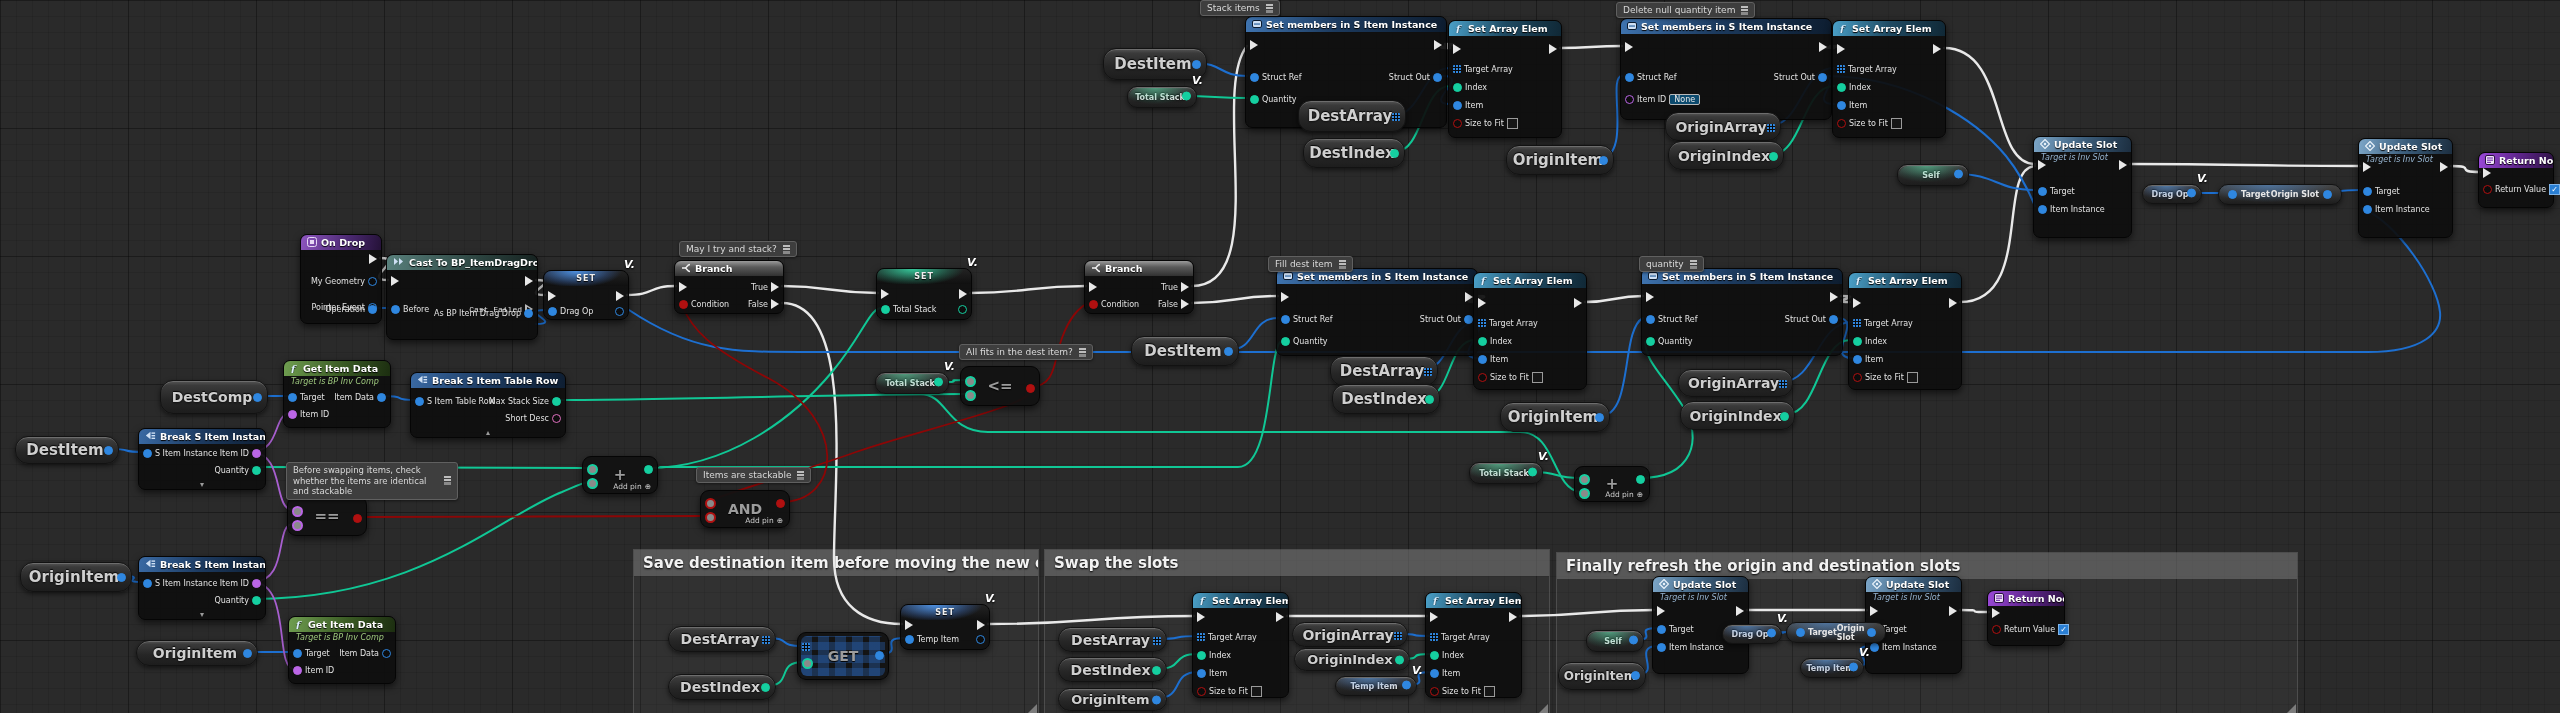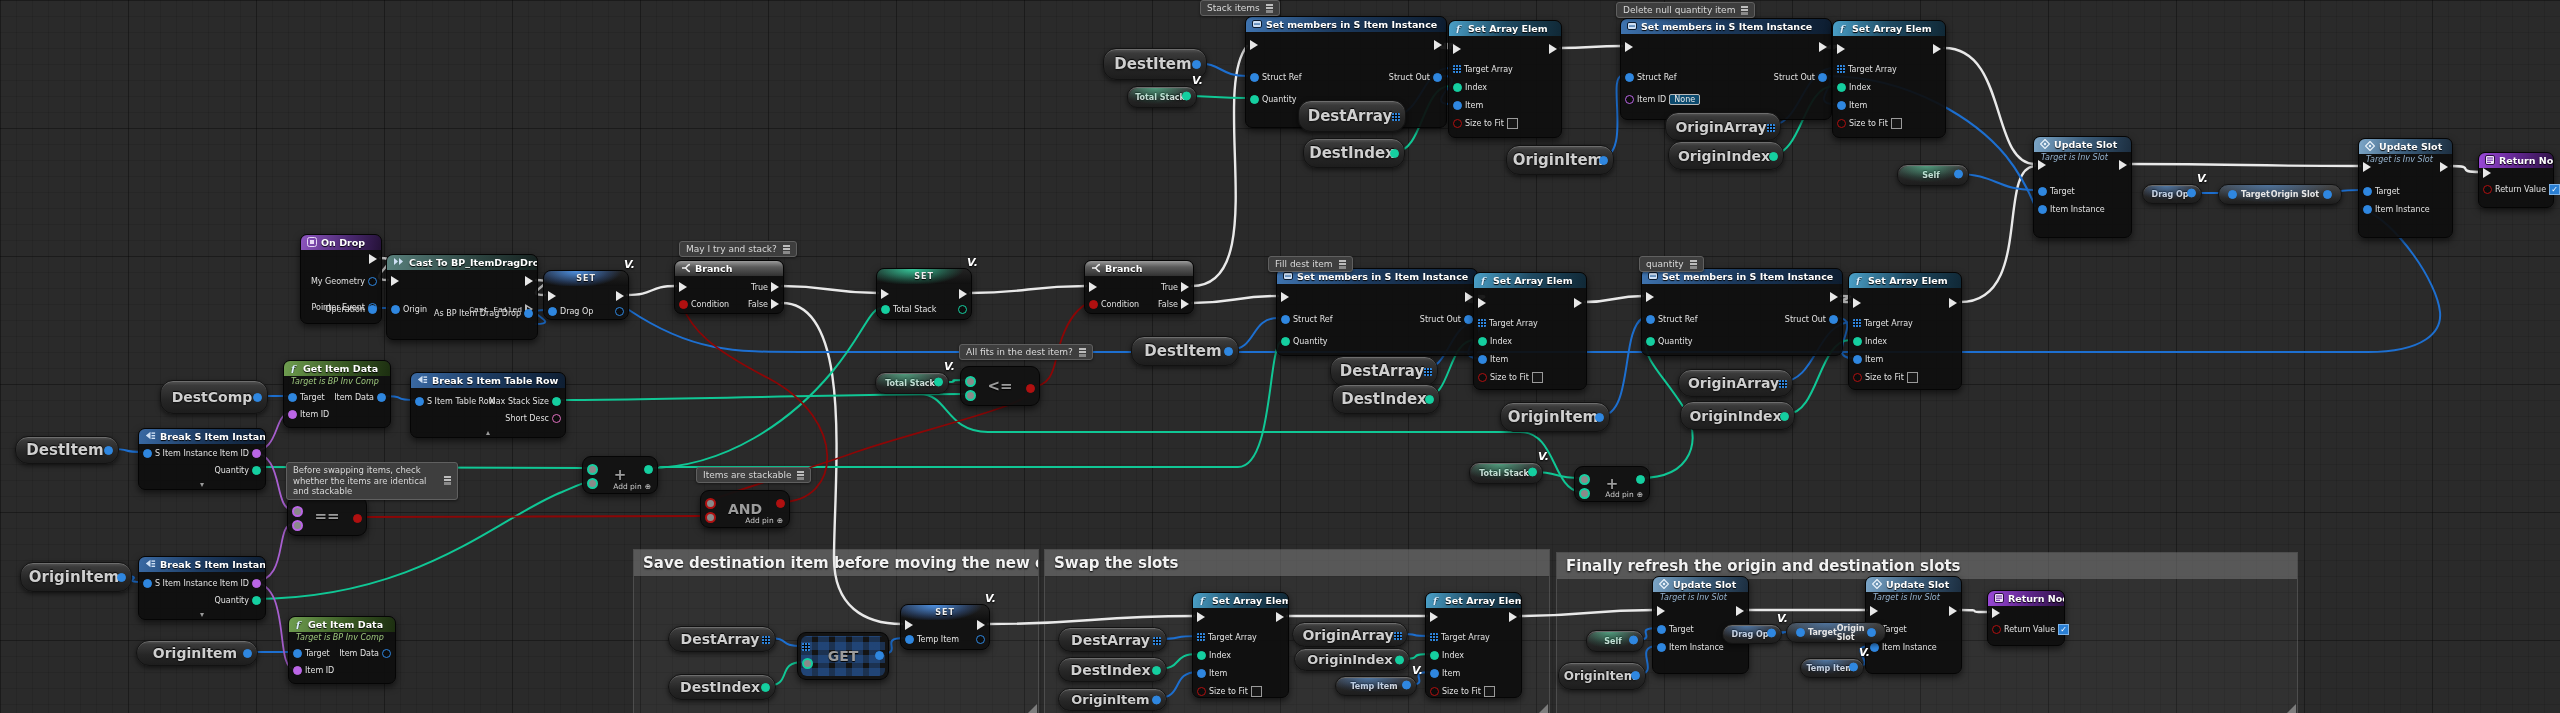--- a/index.html
+++ b/index.html
@@ -412,21 +412,21 @@
             <path d="M1 1 L5 4.5 L1 8 Z" fill="#cfe0f4"></path>
             <path d="M6 1 L10 4.5 L6 8 Z" fill="#cfe0f4"></path>
           </svg></span>
         <span>Cast To BP_ItemDragDrop</span>
       </div>
       <div class="prow in" style="top: 20px;">
         <span class="pg g-exec"></span>
       </div>
       <div class="prow in" style="top: 48px;">
         <span class="pg g-dot" style="--c: #2f87e0;"></span>
-        <span>Origin</span>
+        <span>Before</span>
       </div>
       <div class="prow out" style="top: 20px;">
         <span class="pg g-exec"></span>
       </div>
       <div class="prow out" style="top: 48px; font-family: Liberation Mono, monospace;">
         <span class="pg g-exec open"></span>
         <span>Cast Failed</span>
       </div>
       <div class="prow out" style="top: 52px;">
         <span class="pg g-dot" style="--c: #2f87e0;"></span>

